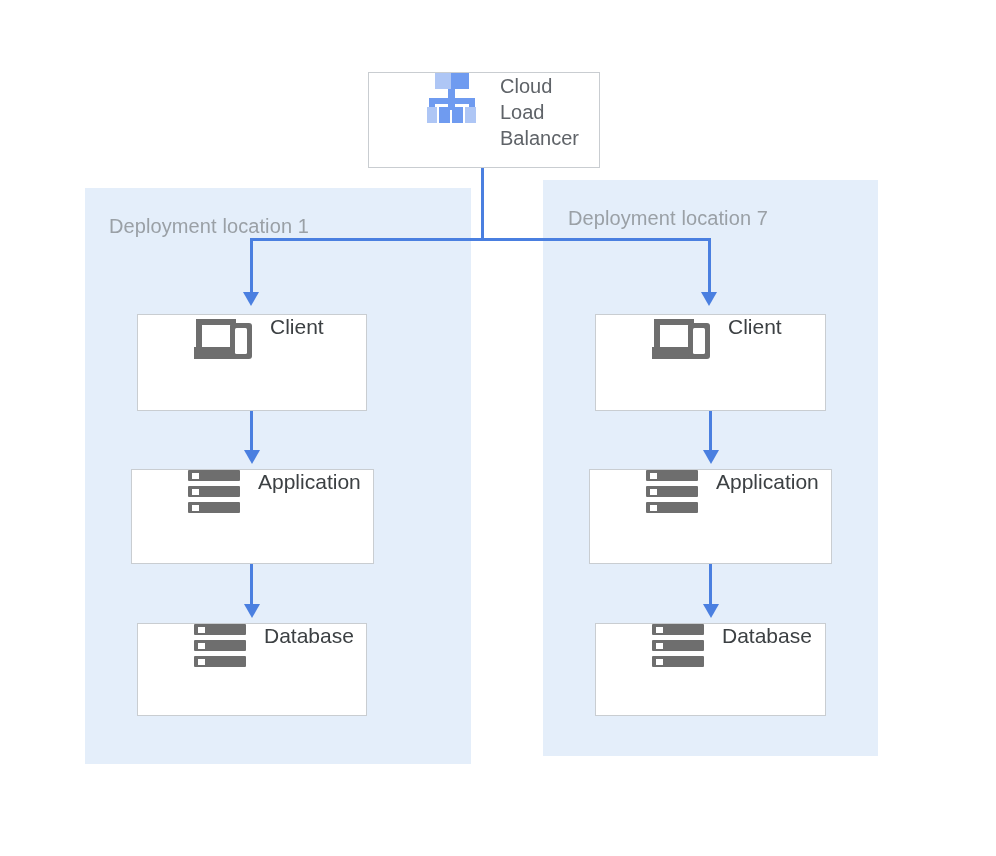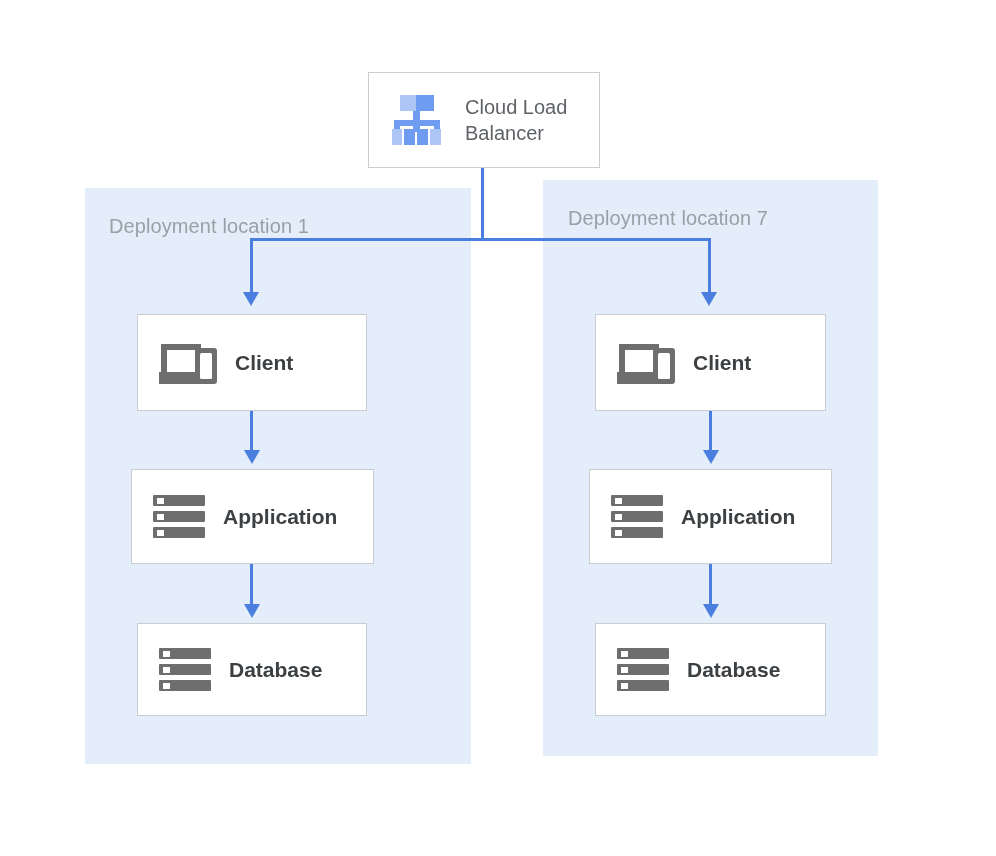--- a/index.html
+++ b/index.html
@@ -39,21 +39,22 @@
   #panel-left  .panel-label { left: 24px; }
   #panel-right .panel-label { left: 25px; }
 
   
   .node {
     position: absolute;
     background: #ffffff;
     border: 1px solid #c9cdd1;
     box-sizing: border-box;
     display: flex;
-    align-items: center;
+    align-items: flex-start;
+    padding-left: 35px;
   }
   .node .node-icon {
     flex: 0 0 auto;
     display: flex;
     align-items: center;
     justify-content: center;
   }
   .node .node-label {
     font-size: 21px;
     color: #3c4043;
@@ -79,21 +80,21 @@
   #node-client-1 { left: 137px; top: 314px; width: 230px; height: 97px; }
   #node-app-1    { left: 131px; top: 469px; width: 243px; height: 95px; }
   #node-db-1     { left: 137px; top: 623px; width: 230px; height: 93px; }
 
   
   #node-client-2 { left: 595px; top: 314px; width: 231px; height: 97px; }
   #node-app-2    { left: 589px; top: 469px; width: 243px; height: 95px; }
   #node-db-2     { left: 595px; top: 623px; width: 231px; height: 93px; }
 
   .col-node .node-icon { margin-left: 21px; }
-  .col-node .node-label { margin-left: 18px; font-weight: bold; }
+  .col-node .node-label { margin-left: 18px; }
 
   
   
   .lb-icon { position: relative; width: 52px; height: 50px; }
   .lb-icon i { position: absolute; display: block; }
   .lb-top-l   { left: 9px;  top: 0px;  width: 16px; height: 16px; background: #aec6f5; }
   .lb-top-r   { left: 25px; top: 0px;  width: 18px; height: 16px; background: #6f9bf0; }
   .lb-stem    { left: 22px; top: 16px; width: 7px;  height: 11px; background: #6f9bf0; }
   .lb-bus     { left: 3px;  top: 25px; width: 46px; height: 6px;  background: #6f9bf0; }
   .lb-leg-a   { left: 3px;  top: 31px; width: 6px;  height: 6px;  background: #6f9bf0; }

